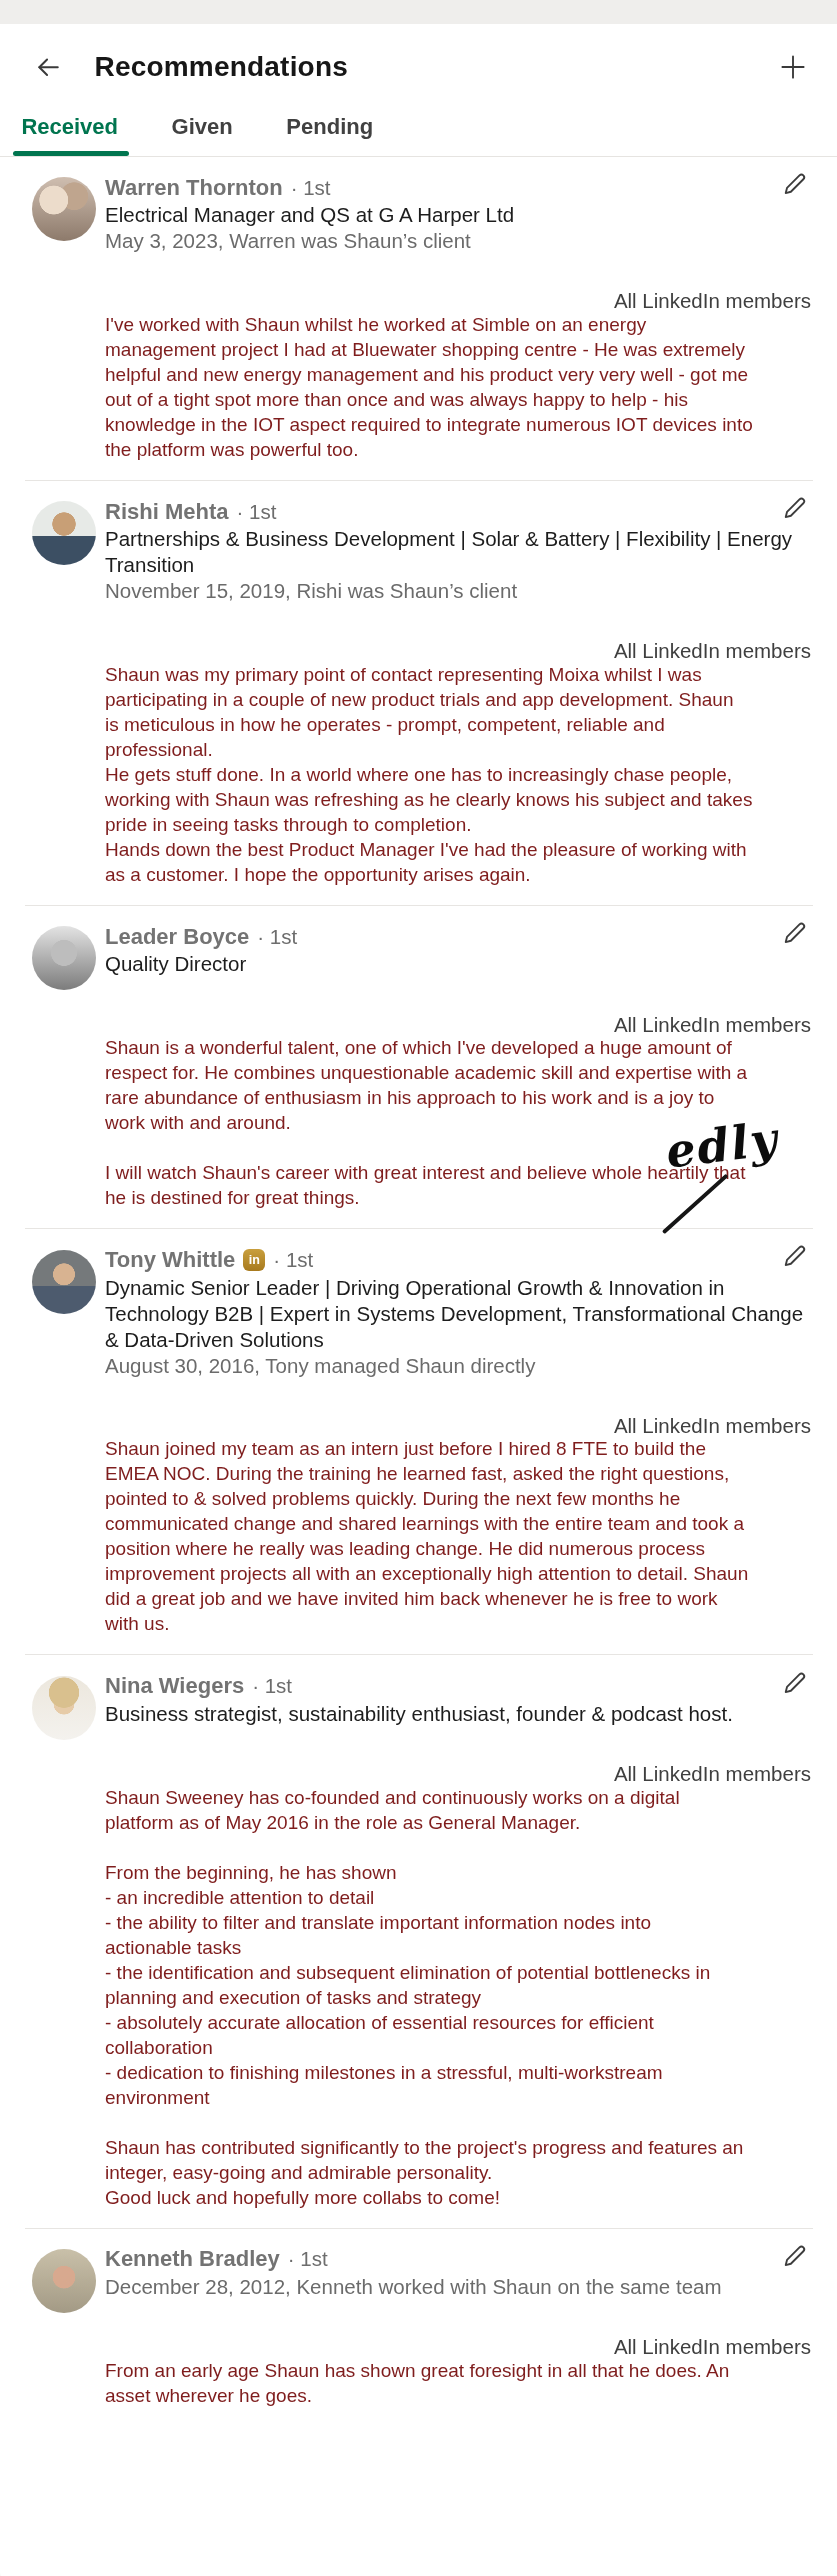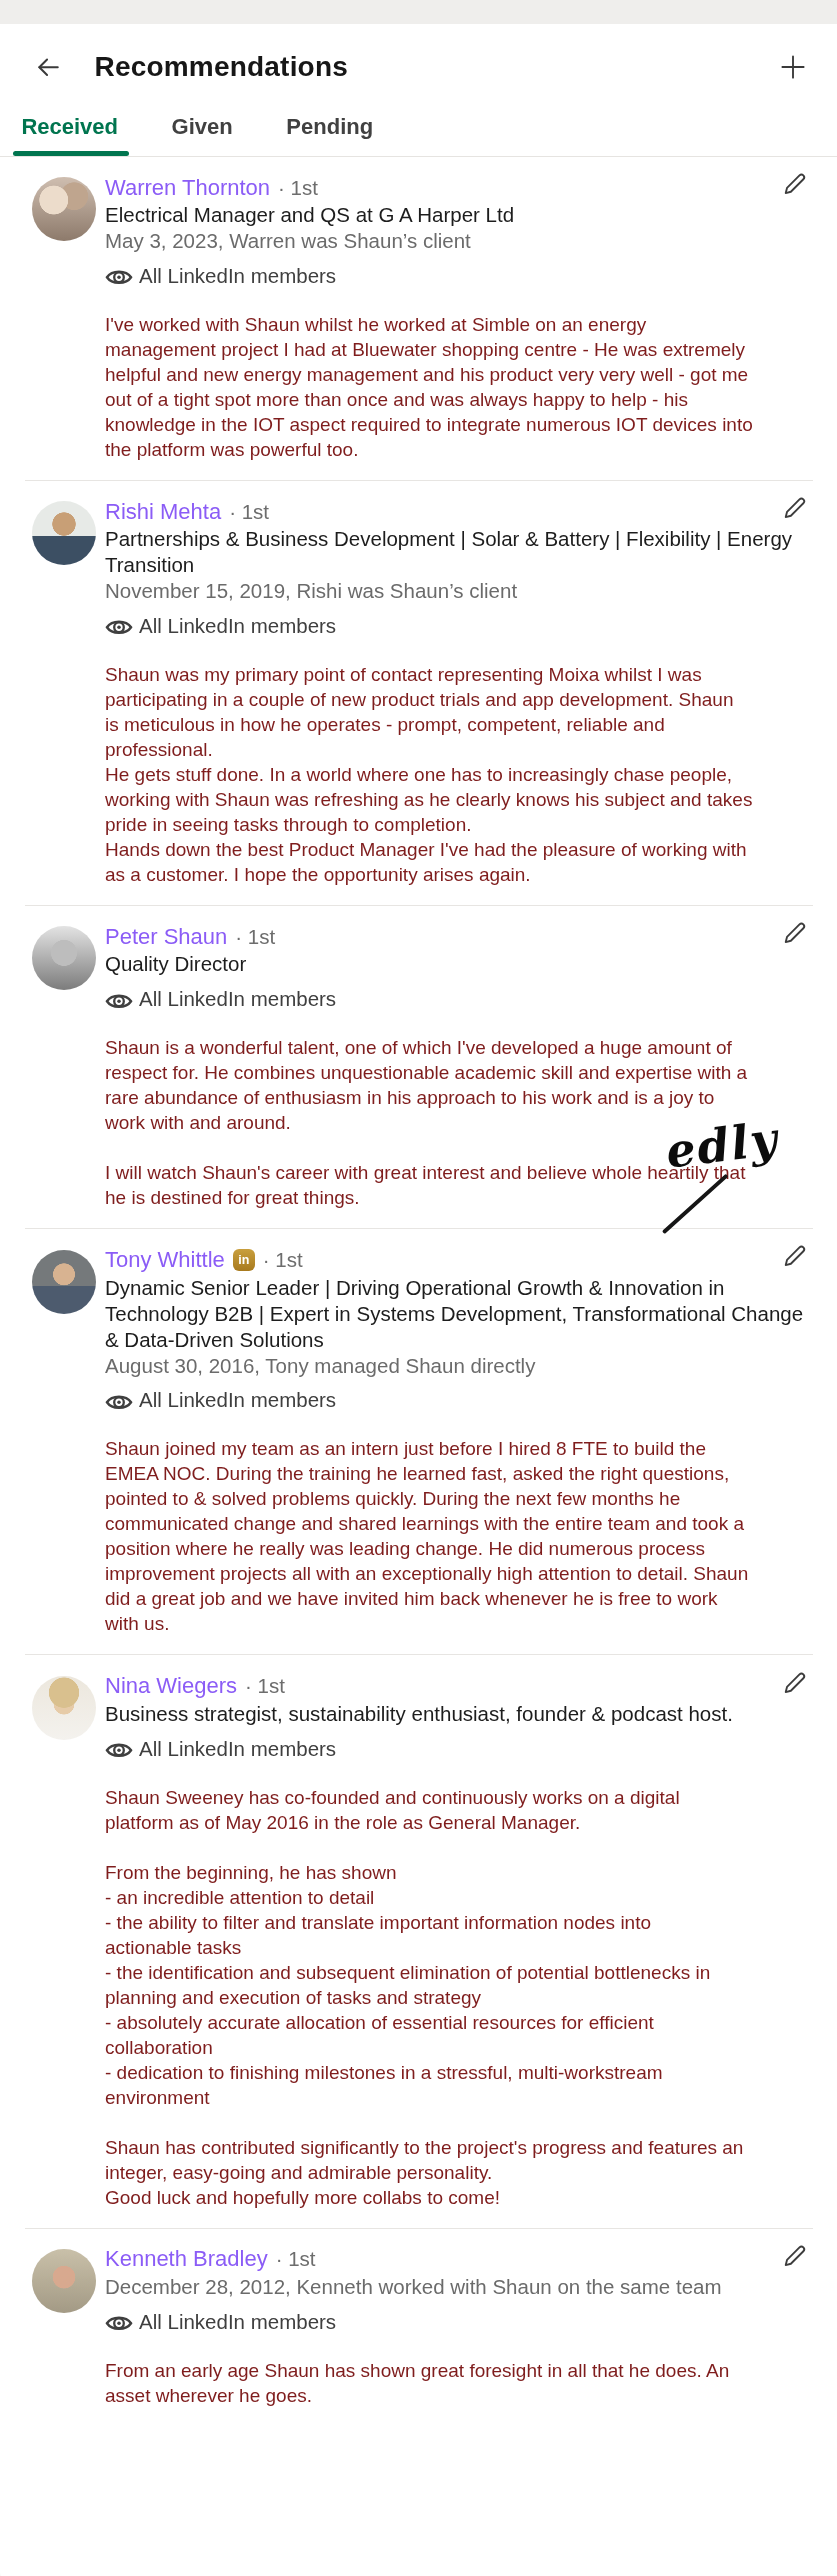--- a/index.html
+++ b/index.html
@@ -36,31 +36,31 @@
     background:#d9d4cc;
   }
   .av1{background:radial-gradient(circle at 34% 36%,#ecdccb 0 24%,rgba(0,0,0,0) 25%),radial-gradient(circle at 66% 30%,#bfa58e 0 22%,rgba(0,0,0,0) 23%),linear-gradient(180deg,#cfbeb0,#8d7a6b);}
   .av2{background:radial-gradient(circle at 50% 36%,#c89f76 0 22%,rgba(0,0,0,0) 23%),linear-gradient(180deg,#e7eae7 0 55%,#3c4f63 55%);}
   .av3{background:radial-gradient(circle at 50% 42%,#bdbdbd 0 26%,rgba(0,0,0,0) 27%),linear-gradient(180deg,#e3e3e3,#7c7c7c);}
   .av4{background:radial-gradient(circle at 50% 38%,#d8b391 0 21%,rgba(0,0,0,0) 22%),linear-gradient(180deg,#75797b 0 56%,#4d5b6e 56%);}
   .av5{background:radial-gradient(circle at 50% 26%,#d9c08e 0 26%,rgba(0,0,0,0) 27%),radial-gradient(circle at 50% 44%,#e6cba8 0 21%,rgba(0,0,0,0) 22%),linear-gradient(180deg,#ece7dd,#f4f2ee);}
   .av6{background:radial-gradient(circle at 50% 44%,#d8a98f 0 23%,rgba(0,0,0,0) 24%),linear-gradient(180deg,#c9c0a9,#a39a85);}
   .content{margin-left:9px;flex:1;min-width:0;}
   .name-row{display:flex;align-items:center;gap:8px;line-height:28.5px;}
-  .name{font-size:22px;font-weight:400;color:#8b5cf6;}
+  .name{font-size:22px;font-weight:700;color:#737373;}
   .premium-badge{
     width:22px;height:22px;border-radius:6px;
     background:linear-gradient(180deg,#c99f3d,#a87a1e);
     color:#fff;font-size:12.5px;font-weight:700;
     display:inline-flex;align-items:center;justify-content:center;line-height:1;
   }
   .degree{font-size:20.5px;color:#6d6d6d;}
   .headline{font-size:20.5px;line-height:26px;color:#1d1d1d;white-space:pre-line;}
   .context{font-size:20.5px;line-height:26px;color:#6b6b6b;white-space:pre-line;}
-  .visibility{display:flex;align-items:flex-end;gap:6px;margin-top:5.3px;height:28.5px;font-size:20.5px;color:#3f3f3f;}
+  .visibility{display:flex;align-items:flex-end;gap:30px;margin-top:5.3px;height:28.5px;font-size:20.5px;color:#3f3f3f;flex-direction:column;}
   .body-text{margin-top:24px;font-size:19px;line-height:25px;color:#7f1d1d;white-space:pre-line;max-width:706px;}
   .edit-btn{position:absolute;top:14.3px;right:28.5px;background:none;border:none;padding:0;cursor:pointer;}
   
   .scribble{
     position:absolute;left:666px;top:212px;
     font-family:"DejaVu Serif",serif;font-style:italic;font-weight:700;
     font-size:46px;color:#0c0c0c;transform:rotate(-7deg);
     letter-spacing:1.8px;pointer-events:none;
   }
   .scribble-line{
@@ -170,21 +170,21 @@
             </svg>
         </button>
       </article>
 
       <div class="divider"></div>
 
       <article class="card">
         <div class="avatar av3"></div>
         <div class="content">
           <div class="name-row">
-            <span class="name">Peter Shaun</span>
+            <span class="name">Leader Boyce</span>
 
             <span class="degree">· 1st</span>
           </div>
           <div class="headline">Quality Director</div>
           <div class="visibility">
             <svg width="28" height="20.5" viewBox="0 0 31 23">
                 <path d="M2 11.5 C7.5 3.2, 23.5 3.2, 29 11.5 C23.5 19.8, 7.5 19.8, 2 11.5 Z" fill="none" stroke="#3f3f3f" stroke-width="2.7"></path>
                 <circle cx="15.5" cy="11.5" r="5.4" fill="none" stroke="#3f3f3f" stroke-width="2.6"></circle>
                 <circle cx="15.5" cy="11.5" r="2" fill="#3f3f3f"></circle>
               </svg>

